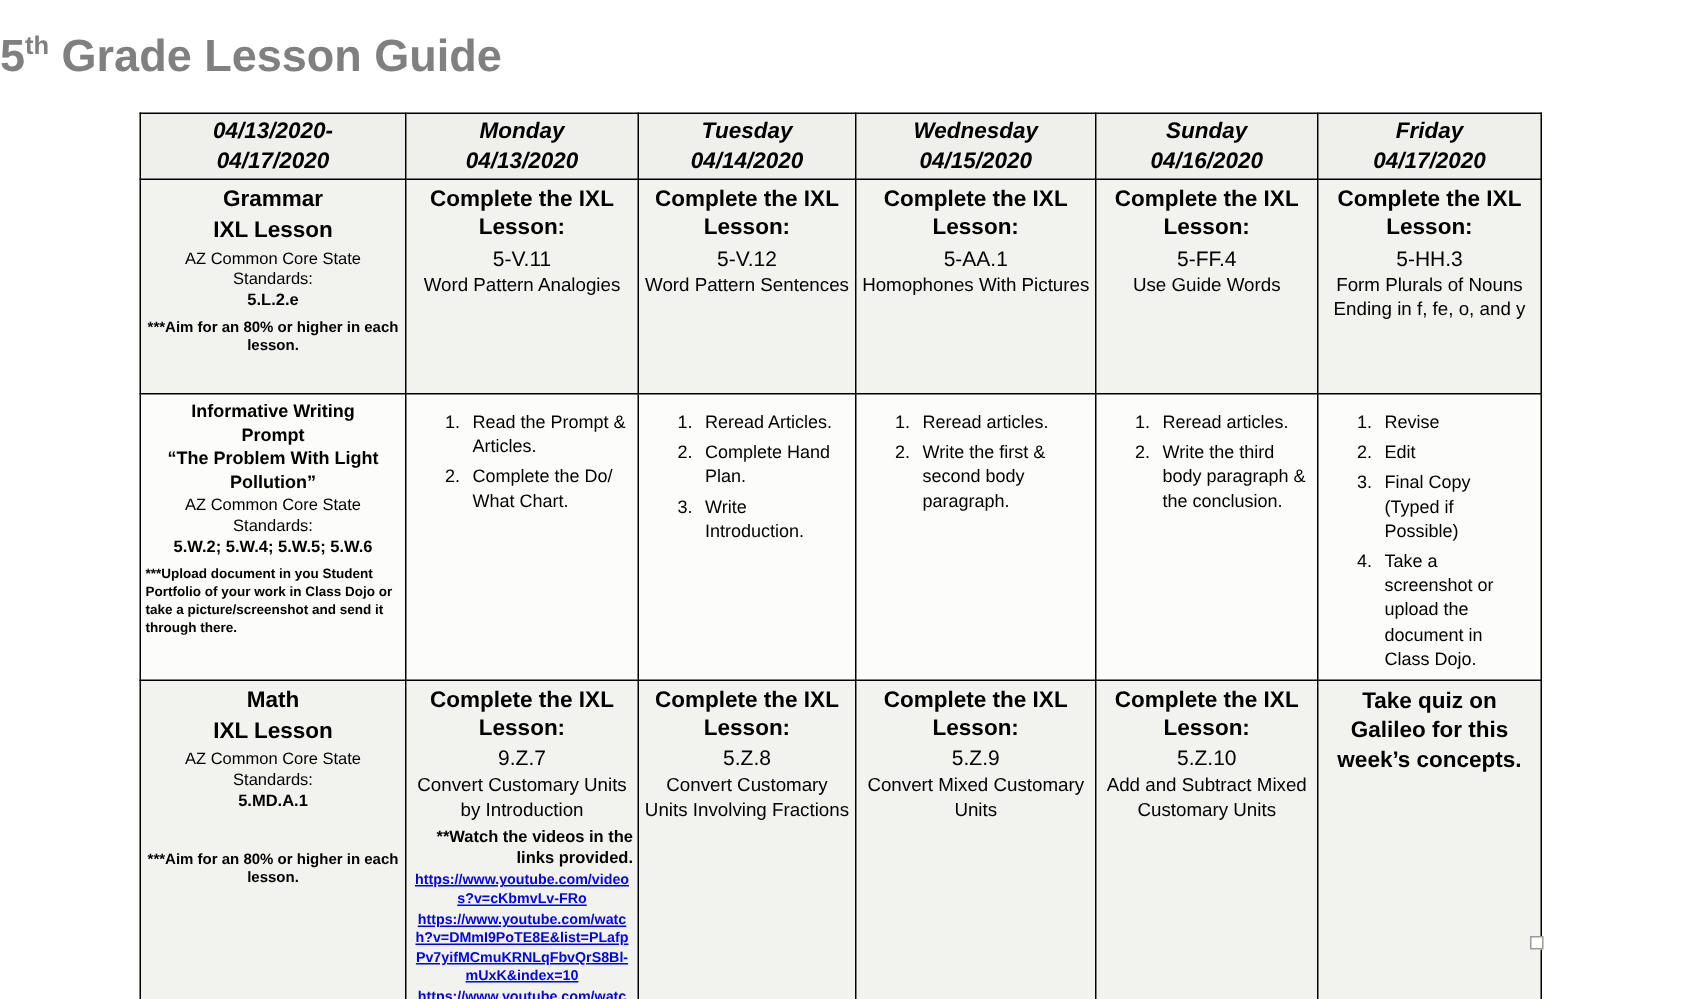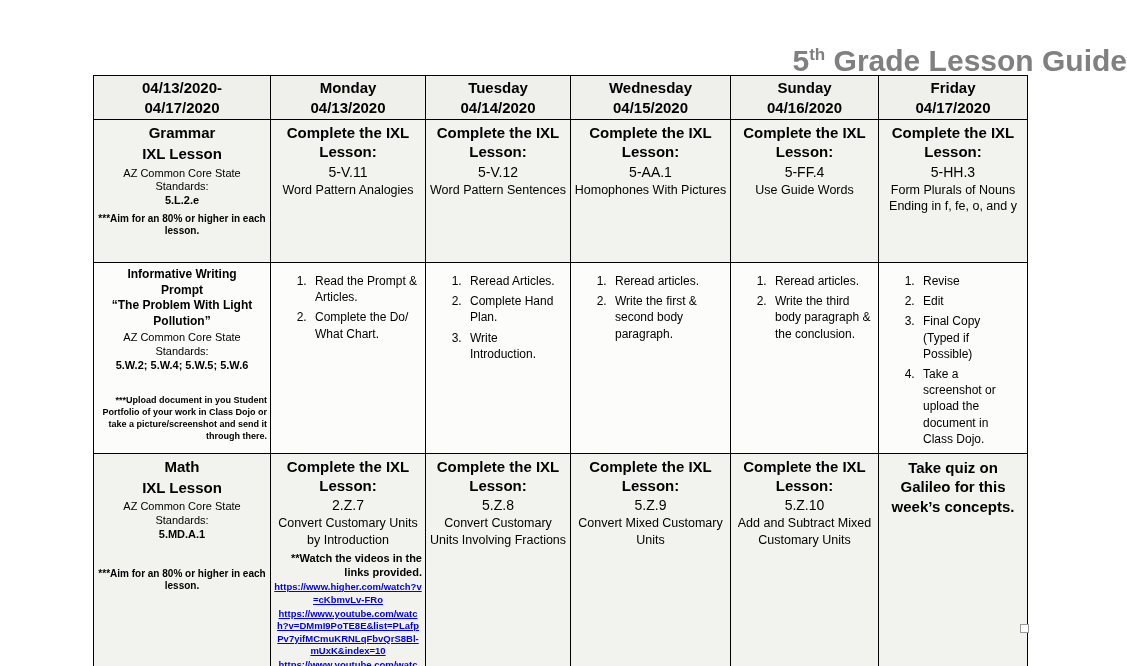--- a/index.html
+++ b/index.html
@@ -2,55 +2,55 @@
 <html><head>
 <meta charset="utf-8">
 <style>
   html,body{margin:0;padding:0}
   body{
     width:1127px;height:666px;position:relative;overflow:hidden;
     background:#ffffff;color:#000;
     font-family:"Liberation Sans", sans-serif;
   }
   .page-title{
-    position:absolute;top:24px;left:0;width:100%;
-    text-align:right;font-weight:700;font-size:30px;color:#808080;
+    position:absolute;top:1px;left:0;width:100%;
+    text-align:left;font-weight:700;font-size:30px;color:#808080;
   }
   .page-title sup{font-size:17px;font-weight:700}
   table.guide{
     position:absolute;left:93px;top:75px;width:934px;
     border-collapse:collapse;table-layout:fixed;
   }
   .guide th,.guide td{
     border:1px solid #000;vertical-align:top;padding:2px 3px;overflow:hidden;
   }
   thead tr{height:40px}
   thead th{
     font-size:15px;line-height:1.3;font-weight:700;text-align:center;
-    vertical-align:middle;background:#efefec;padding:0;
+    vertical-align:middle;background:#efefec;padding:0;font-style:italic;
   }
   tr.grammar{height:143px}
   tr.writing{height:152px}
   tr.math{height:220px}
   .tint{background:#f2f2ee}
   .wtint{background:#fcfcfa}
   .cell{text-align:center}
   .ixl-head{font-size:15px;font-weight:700;line-height:1.25;margin-top:2px}
   .ixl-code{font-size:14px;margin-top:2px}
   .ixl-desc{font-size:12.5px;line-height:1.3;margin-top:2px}
   .lbl-title{font-size:15px;font-weight:700;line-height:1.25;margin-top:2px}
   .lbl-small{font-size:11px;line-height:1.25;margin-top:3px}
   .lbl-code{font-size:11px;font-weight:700;line-height:1.25}
   .lbl-aim{font-size:10px;font-weight:700;line-height:1.25;margin-top:5px}
   .lbl-aim.big-gap{margin-top:26px}
   .w-title{font-size:12px;font-weight:700;line-height:1.3;margin:2px auto 0;max-width:145px}
   .w-quote{font-size:12px;font-weight:700;line-height:1.3;margin:0 auto;max-width:150px}
   .w-small{font-size:11px;line-height:1.25;margin-top:2px}
   .w-code{font-size:11px;font-weight:700;line-height:1.25}
-  .w-note{font-size:9px;font-weight:700;line-height:1.35;margin-top:21px;text-align:right}
+  .w-note{font-size:9px;font-weight:700;line-height:1.35;margin-top:3px;text-align:left}
   ol.steps{margin:8px 0 0 0;padding:0 4px 0 36px;text-align:left;font-size:12px;line-height:1.35;list-style:decimal}
   ol.steps li{margin-bottom:4px;padding-left:5px}
   .watch-note{font-size:11px;font-weight:700;text-align:right;margin-top:4px;line-height:1.25}
   .yt-link{
     display:block;font-size:9.5px;font-weight:700;color:#0000ee;
     text-decoration:underline;word-break:break-all;line-height:1.3;
     margin-top:2px;cursor:pointer;text-align:center;
   }
   .quiz{font-size:15px;font-weight:700;line-height:1.3;margin-top:2px;text-align:center}
   .resize-handle{
@@ -183,24 +183,24 @@
     <tr class="math">
       <td class="cell tint">
         <div class="lbl-title">Math</div>
         <div class="lbl-title">IXL Lesson</div>
         <div class="lbl-small">AZ Common Core State Standards:</div>
         <div class="lbl-code">5.MD.A.1</div>
         <div class="lbl-aim big-gap">***Aim for an 80% or higher in each lesson.</div>
       </td>
       <td class="cell tint">
         <div class="ixl-head">Complete the IXL Lesson:</div>
-        <div class="ixl-code">2.Z.7</div>
+        <div class="ixl-code">9.Z.7</div>
         <div class="ixl-desc">Convert Customary Units by Introduction</div>
         <div class="watch-note">**Watch the videos in the links provided.</div>
-        <a class="yt-link">https://www.higher.com/watch?v=cKbmvLv-FRo</a>
+        <a class="yt-link">https://www.youtube.com/videos?v=cKbmvLv-FRo</a>
         <a class="yt-link">https://www.youtube.com/watch?v=DMmI9PoTE8E&amp;list=PLafpPv7yifMCmuKRNLqFbvQrS8Bl-mUxK&amp;index=10</a>
         <a class="yt-link">https://www.youtube.com/watch?v=TVVPivUdfrU</a>
       </td>
       <td class="cell tint">
         <div class="ixl-head">Complete the IXL Lesson:</div>
         <div class="ixl-code">5.Z.8</div>
         <div class="ixl-desc">Convert Customary Units Involving Fractions</div>
       </td>
       <td class="cell tint">
         <div class="ixl-head">Complete the IXL Lesson:</div>

